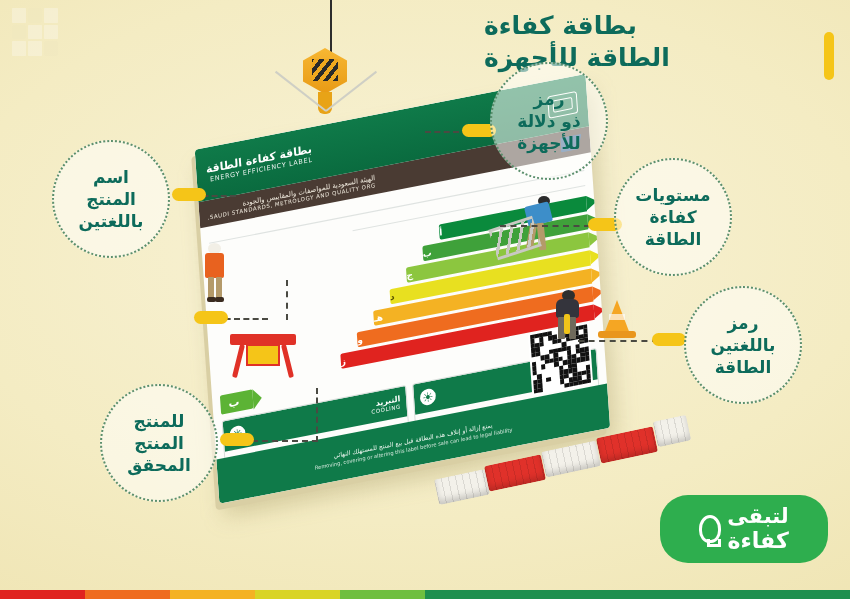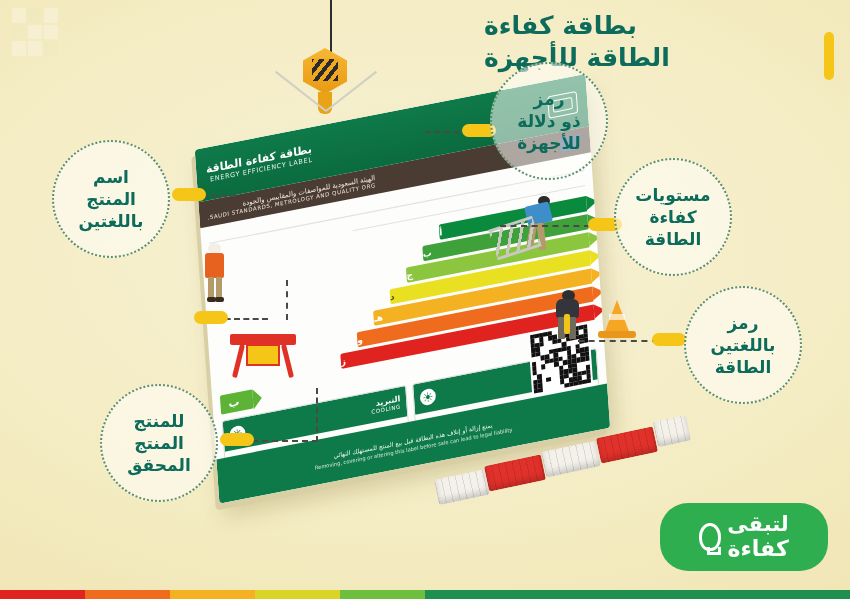--- a/index.html
+++ b/index.html
@@ -217,21 +217,21 @@
   .barrier.red, .barrier.white { box-shadow: inset 0 -4px 6px rgba(0,0,0,.18); }
 
   
   .url {
     position:absolute; left: 28px; bottom: 22px;
     color: #3f4a44; font-size: 23px; font-weight: 700; direction: rtl;
   }
   .url .lat { direction: ltr; display: inline-block; }
 
   .logo-box {
-    position:absolute; right: 22px; bottom: 28px; width: 168px; height: 68px;
+    position:absolute; right: 22px; bottom: 36px; width: 168px; height: 68px;
     background:#2eae4e; border-radius: 28px;
     display:flex; align-items:center; justify-content:center; direction: rtl;
   }
   .logo-inner { display:flex; align-items:center; gap:6px; }
   .logo-txt { color:#fff; font-weight:700; font-size: 21px; line-height:1.15; text-align:right; }
   .logo-txt .l2 { font-size: 22px; }
   .bulb {
     width: 22px; height: 28px; border: 3px solid #fff; border-radius: 50% 50% 45% 45%;
     position: relative;
   }

